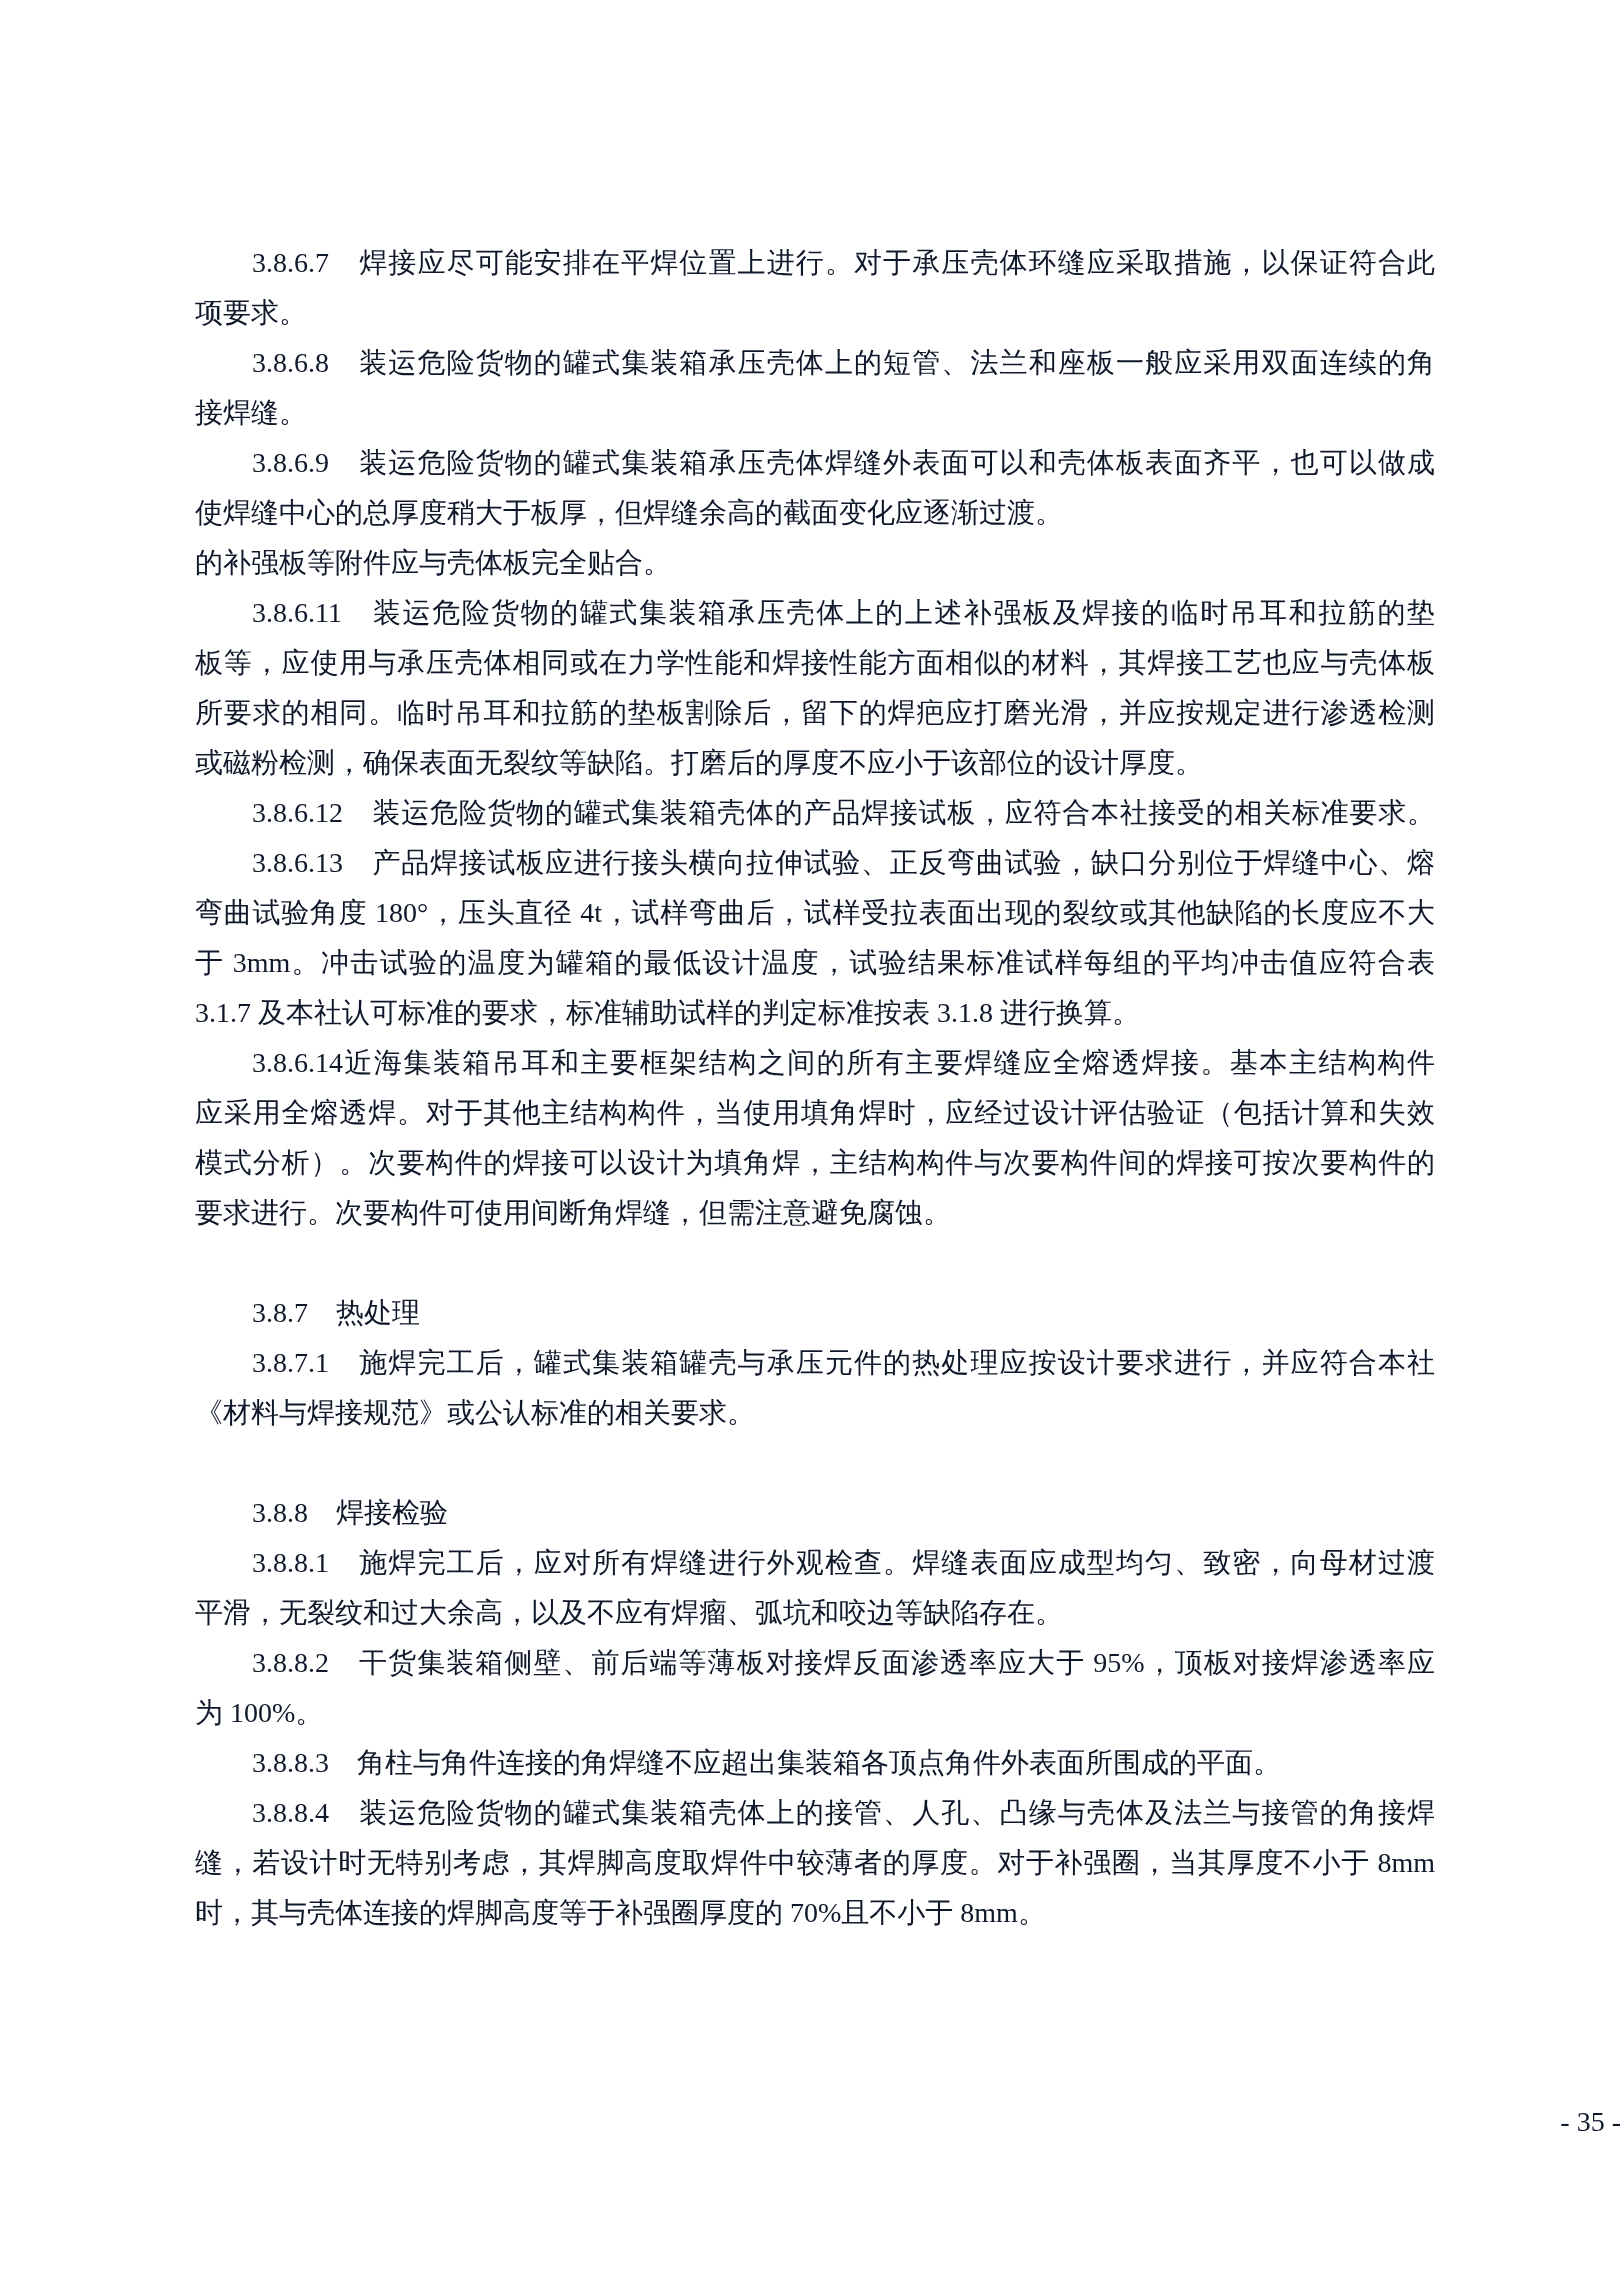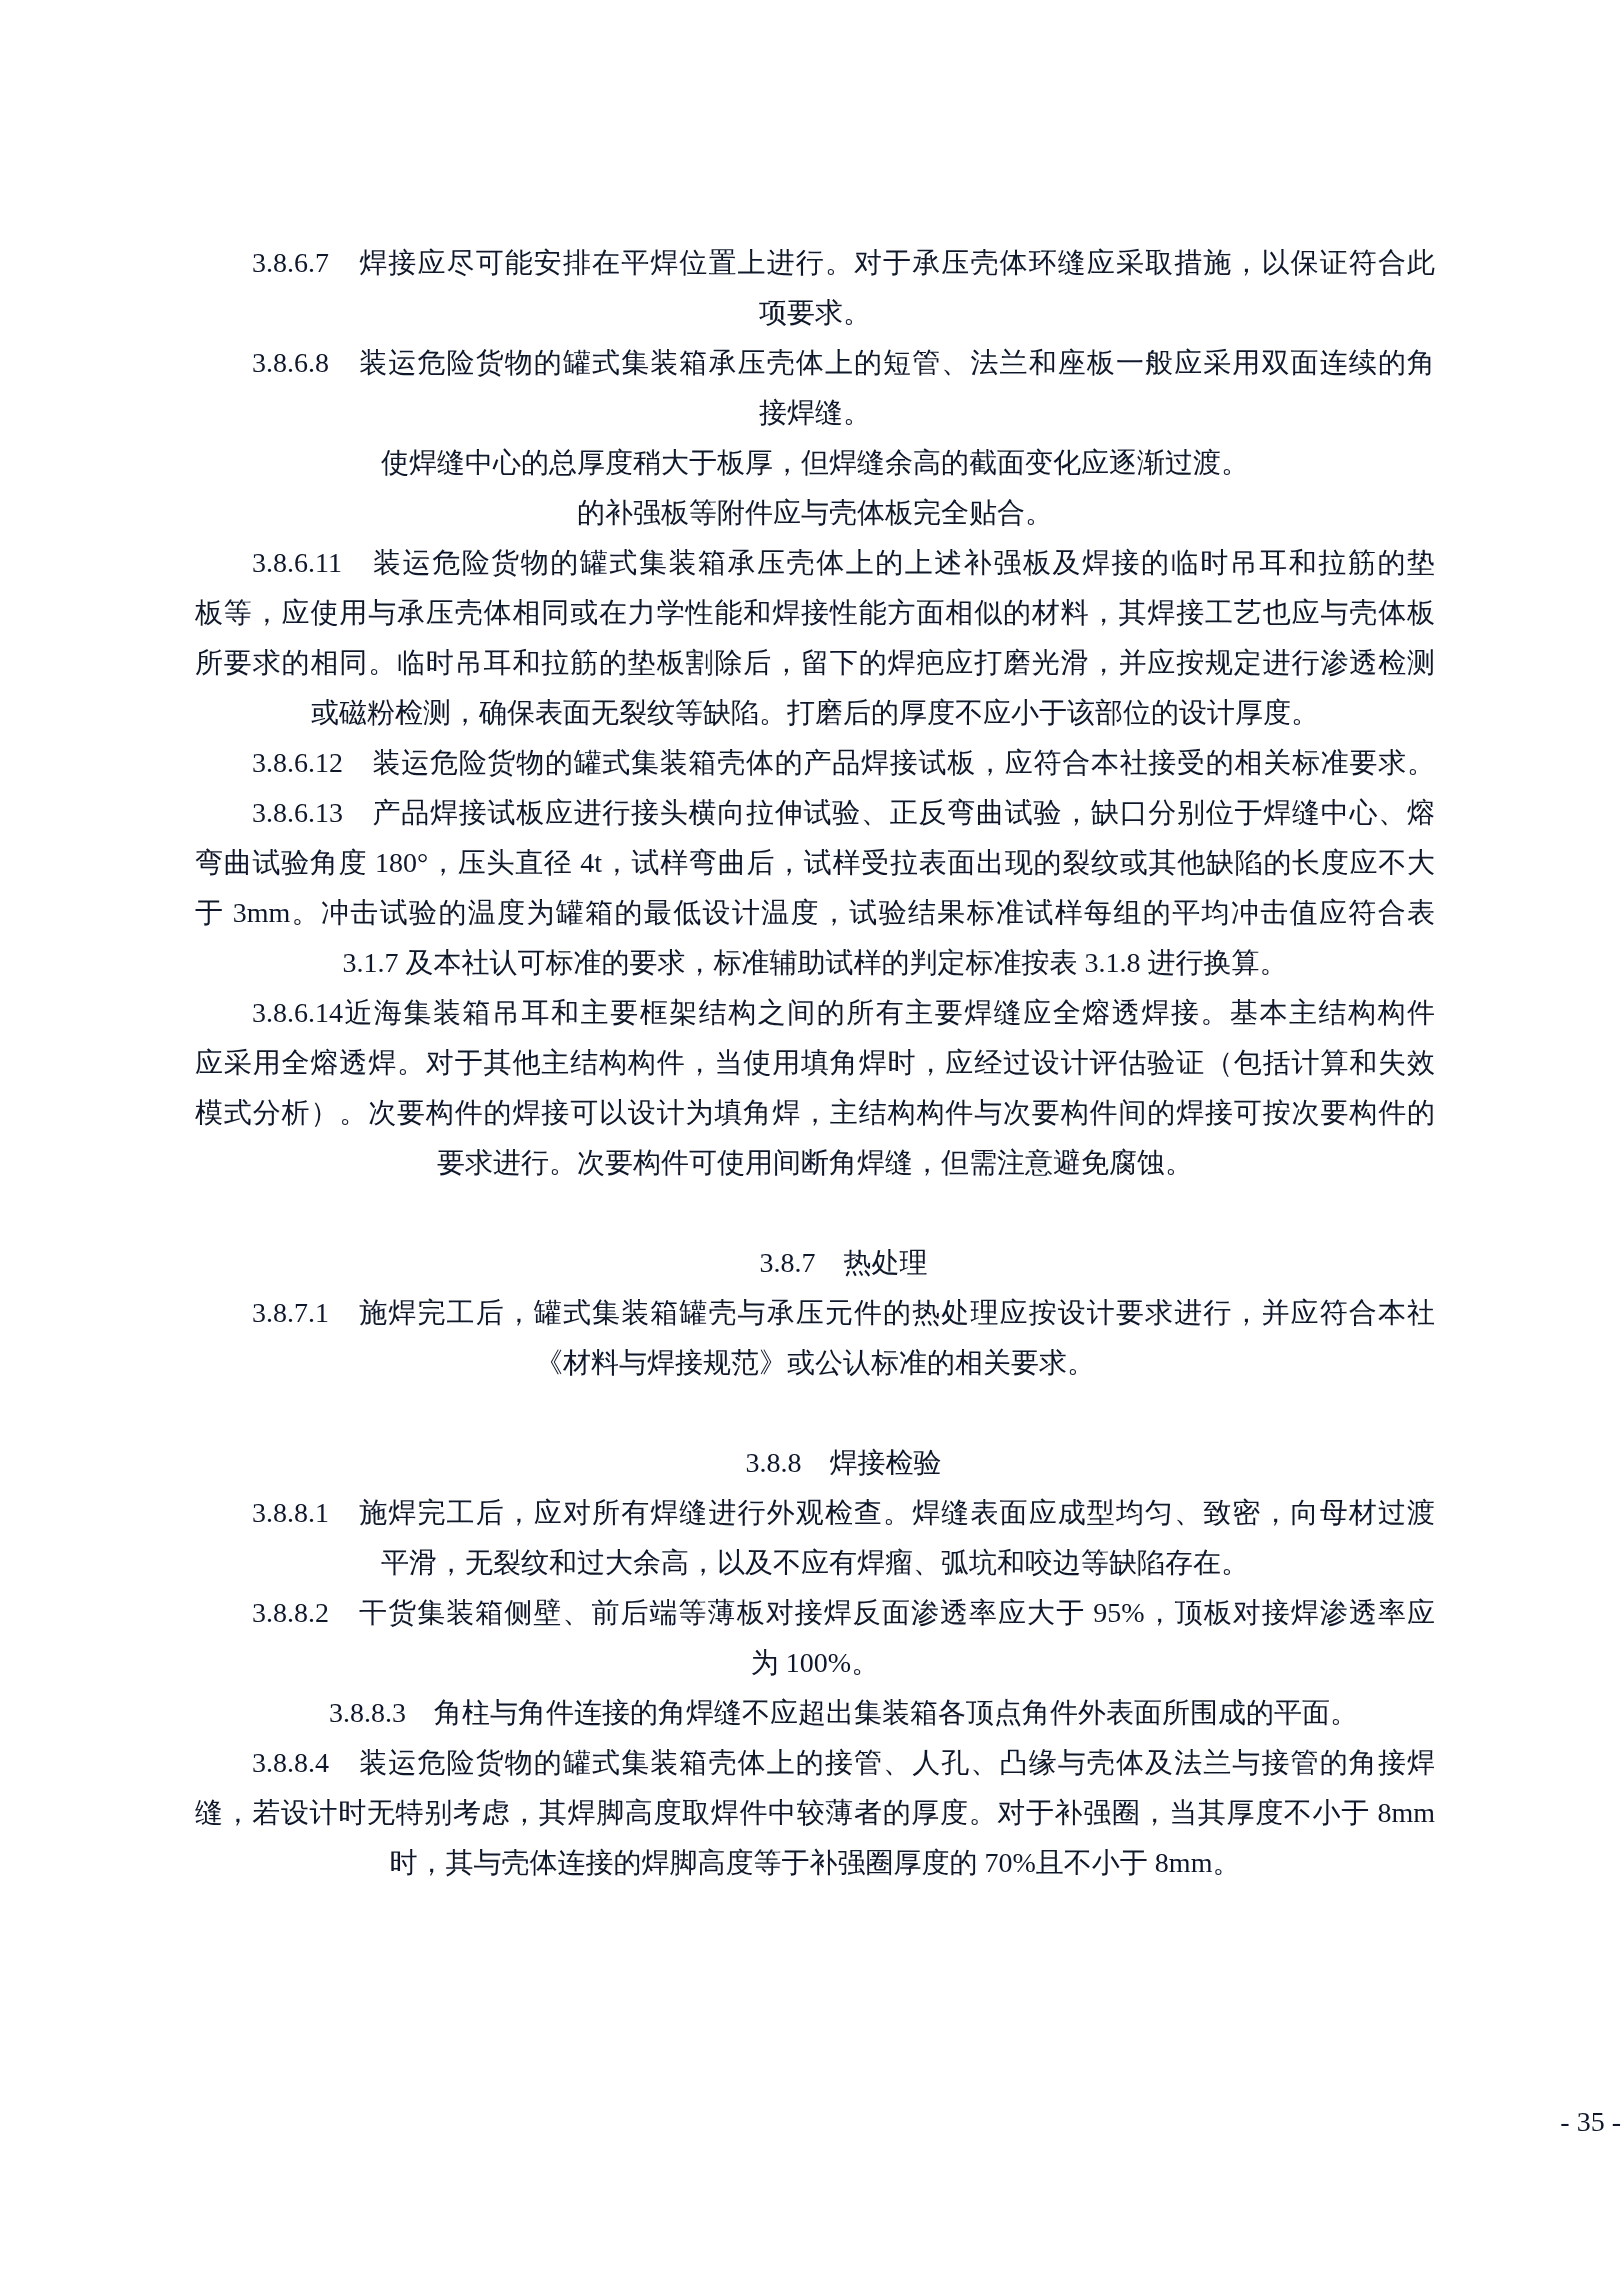--- a/index.html
+++ b/index.html
@@ -17,21 +17,21 @@
     position: absolute;
     left: 195px;
     top: 238px;
     width: 1240px;
   }
   .line {
     height: 50px;
     line-height: 50px;
     font-size: 28px;
     overflow: hidden;
-    text-align: center;
+    text-align: left;
     white-space: normal;
   }
   
   .jf {
     text-align: justify;
     text-align-last: justify;
   }
   
   .ind { padding-left: 57px; }
   .blank { }
@@ -48,20 +48,21 @@
 </style>
 </head>
 <body>
 
 <div class="page">
   <div class="content">
     <div class="line ind jf">3.8.6.7　焊接应尽可能安排在平焊位置上进行。对于承压壳体环缝应采取措施，以保证符合此</div>
     <div class="line">项要求。</div>
     <div class="line ind jf">3.8.6.8　装运危险货物的罐式集装箱承压壳体上的短管、法兰和座板一般应采用双面连续的角</div>
     <div class="line">接焊缝。</div>
+    <div class="line ind jf">3.8.6.9　装运危险货物的罐式集装箱承压壳体焊缝外表面可以和壳体板表面齐平，也可以做成</div>
     <div class="line">使焊缝中心的总厚度稍大于板厚，但焊缝余高的截面变化应逐渐过渡。</div>
     <div class="line">的补强板等附件应与壳体板完全贴合。</div>
     <div class="line ind jf">3.8.6.11　装运危险货物的罐式集装箱承压壳体上的上述补强板及焊接的临时吊耳和拉筋的垫</div>
     <div class="line jf">板等，应使用与承压壳体相同或在力学性能和焊接性能方面相似的材料，其焊接工艺也应与壳体板</div>
     <div class="line jf">所要求的相同。临时吊耳和拉筋的垫板割除后，留下的焊疤应打磨光滑，并应按规定进行渗透检测</div>
     <div class="line">或磁粉检测，确保表面无裂纹等缺陷。打磨后的厚度不应小于该部位的设计厚度。</div>
     <div class="line ind jf">3.8.6.12　装运危险货物的罐式集装箱壳体的产品焊接试板，应符合本社接受的相关标准要求。</div>
     <div class="line ind jf">3.8.6.13　产品焊接试板应进行接头横向拉伸试验、正反弯曲试验，缺口分别位于焊缝中心、熔</div>
     <div class="line jf">弯曲试验角度 180°，压头直径 4t，试样弯曲后，试样受拉表面出现的裂纹或其他缺陷的长度应不大</div>
     <div class="line jf">于 3mm。冲击试验的温度为罐箱的最低设计温度，试验结果标准试样每组的平均冲击值应符合表</div>

